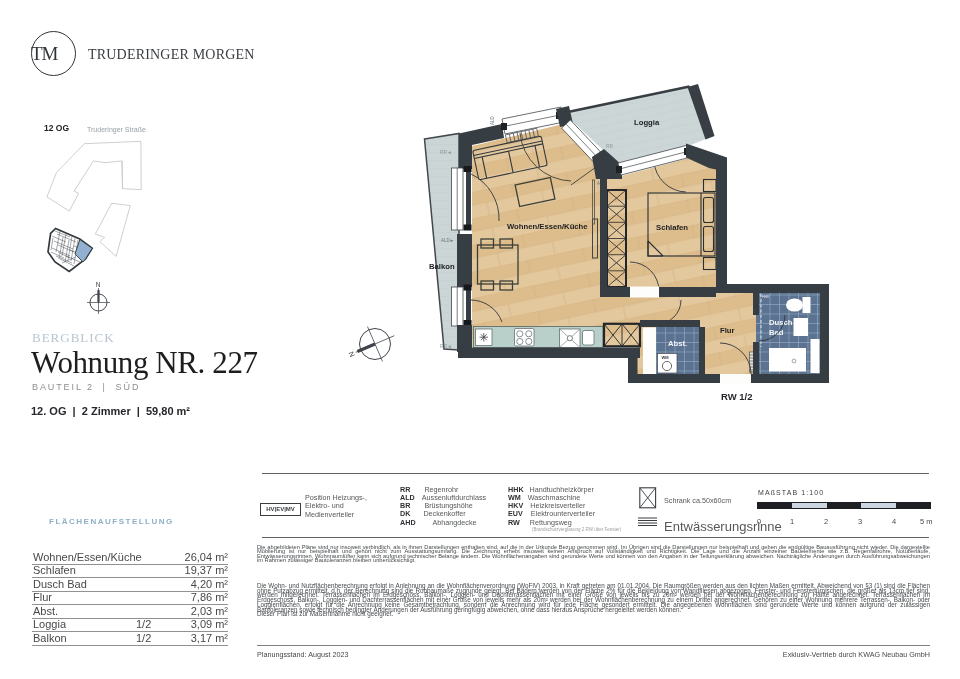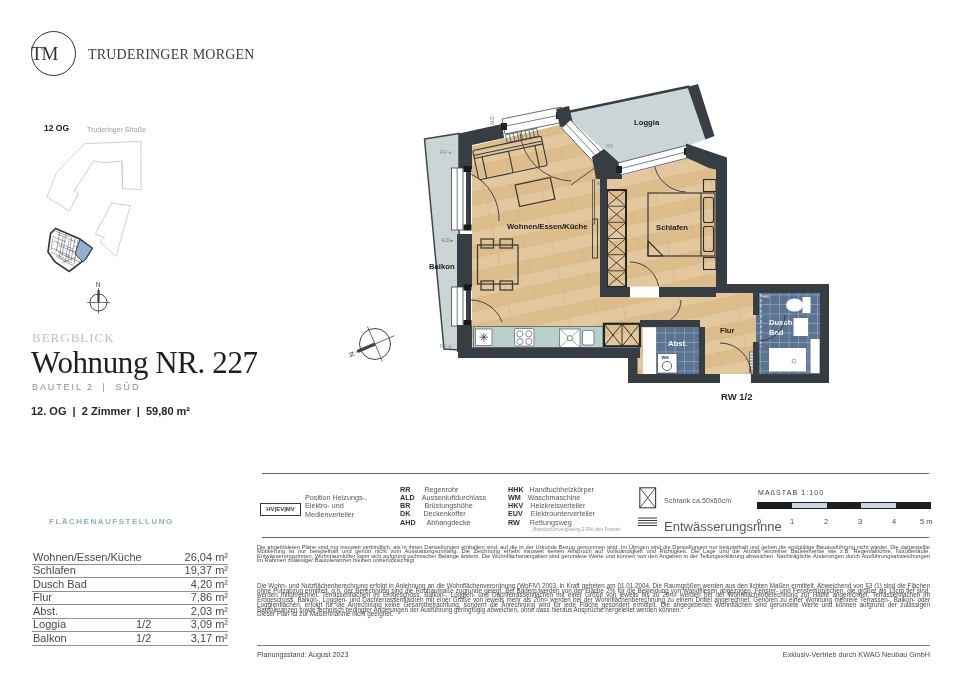--- a/index.html
+++ b/index.html
@@ -106,21 +106,21 @@
 
 <div class="abs" style="left:260px;top:503px;width:39px;height:11px;border:1px solid #3a3d42;font-size:6px;font-weight:bold;color:#3a3d42;text-align:center;line-height:11px;">HV|EV|MV</div>
 
 <div class="abs" style="left:305px;top:494px;font-size:7.2px;line-height:8.4px;color:#55575a;">Position Heizungs-,<br>Elektro- und<br>Medienverteiler</div>
 
 <div class="abs" style="left:400px;top:486px;font-size:7.2px;line-height:8.15px;color:#55575a;">
   <div><b style="color:#2e3033;">RR</b><span style="padding-left:14px;">Regenrohr</span></div>
   <div><b style="color:#2e3033;">ALD</b><span style="padding-left:7px;">Aussenluftdurchlass</span></div>
   <div><b style="color:#2e3033;">BR</b><span style="padding-left:14px;">Brüstungshöhe</span></div>
   <div><b style="color:#2e3033;">DK</b><span style="padding-left:13px;">Deckenkoffer</span></div>
-  <div><b style="color:#2e3033;">AHD</b><span style="padding-left:11px;">Abhangdecke</span></div>
+  <div><b style="color:#2e3033;">AHD</b><span style="padding-left:17px;">Abhangdecke</span></div>
 </div>
 
 <div class="abs" style="left:508px;top:486px;font-size:7.2px;line-height:8.15px;color:#55575a;">
   <div><b style="color:#2e3033;">HHK</b><span style="padding-left:6px;">Handtuchheizkörper</span></div>
   <div><b style="color:#2e3033;">WM</b><span style="padding-left:7px;">Waschmaschine</span></div>
   <div><b style="color:#2e3033;">HKV</b><span style="padding-left:7px;">Heizkreisverteiler</span></div>
   <div><b style="color:#2e3033;">EUV</b><span style="padding-left:8px;">Elektrounterverteiler</span></div>
   <div><b style="color:#2e3033;">RW</b><span style="padding-left:10px;">Rettungsweg</span></div>
   <div style="font-size:4.5px;color:#9b9da0;padding-left:24px;margin-top:-1px;">(Brandschutzverglasung 2.RW über Fenster)</div>
 </div>

